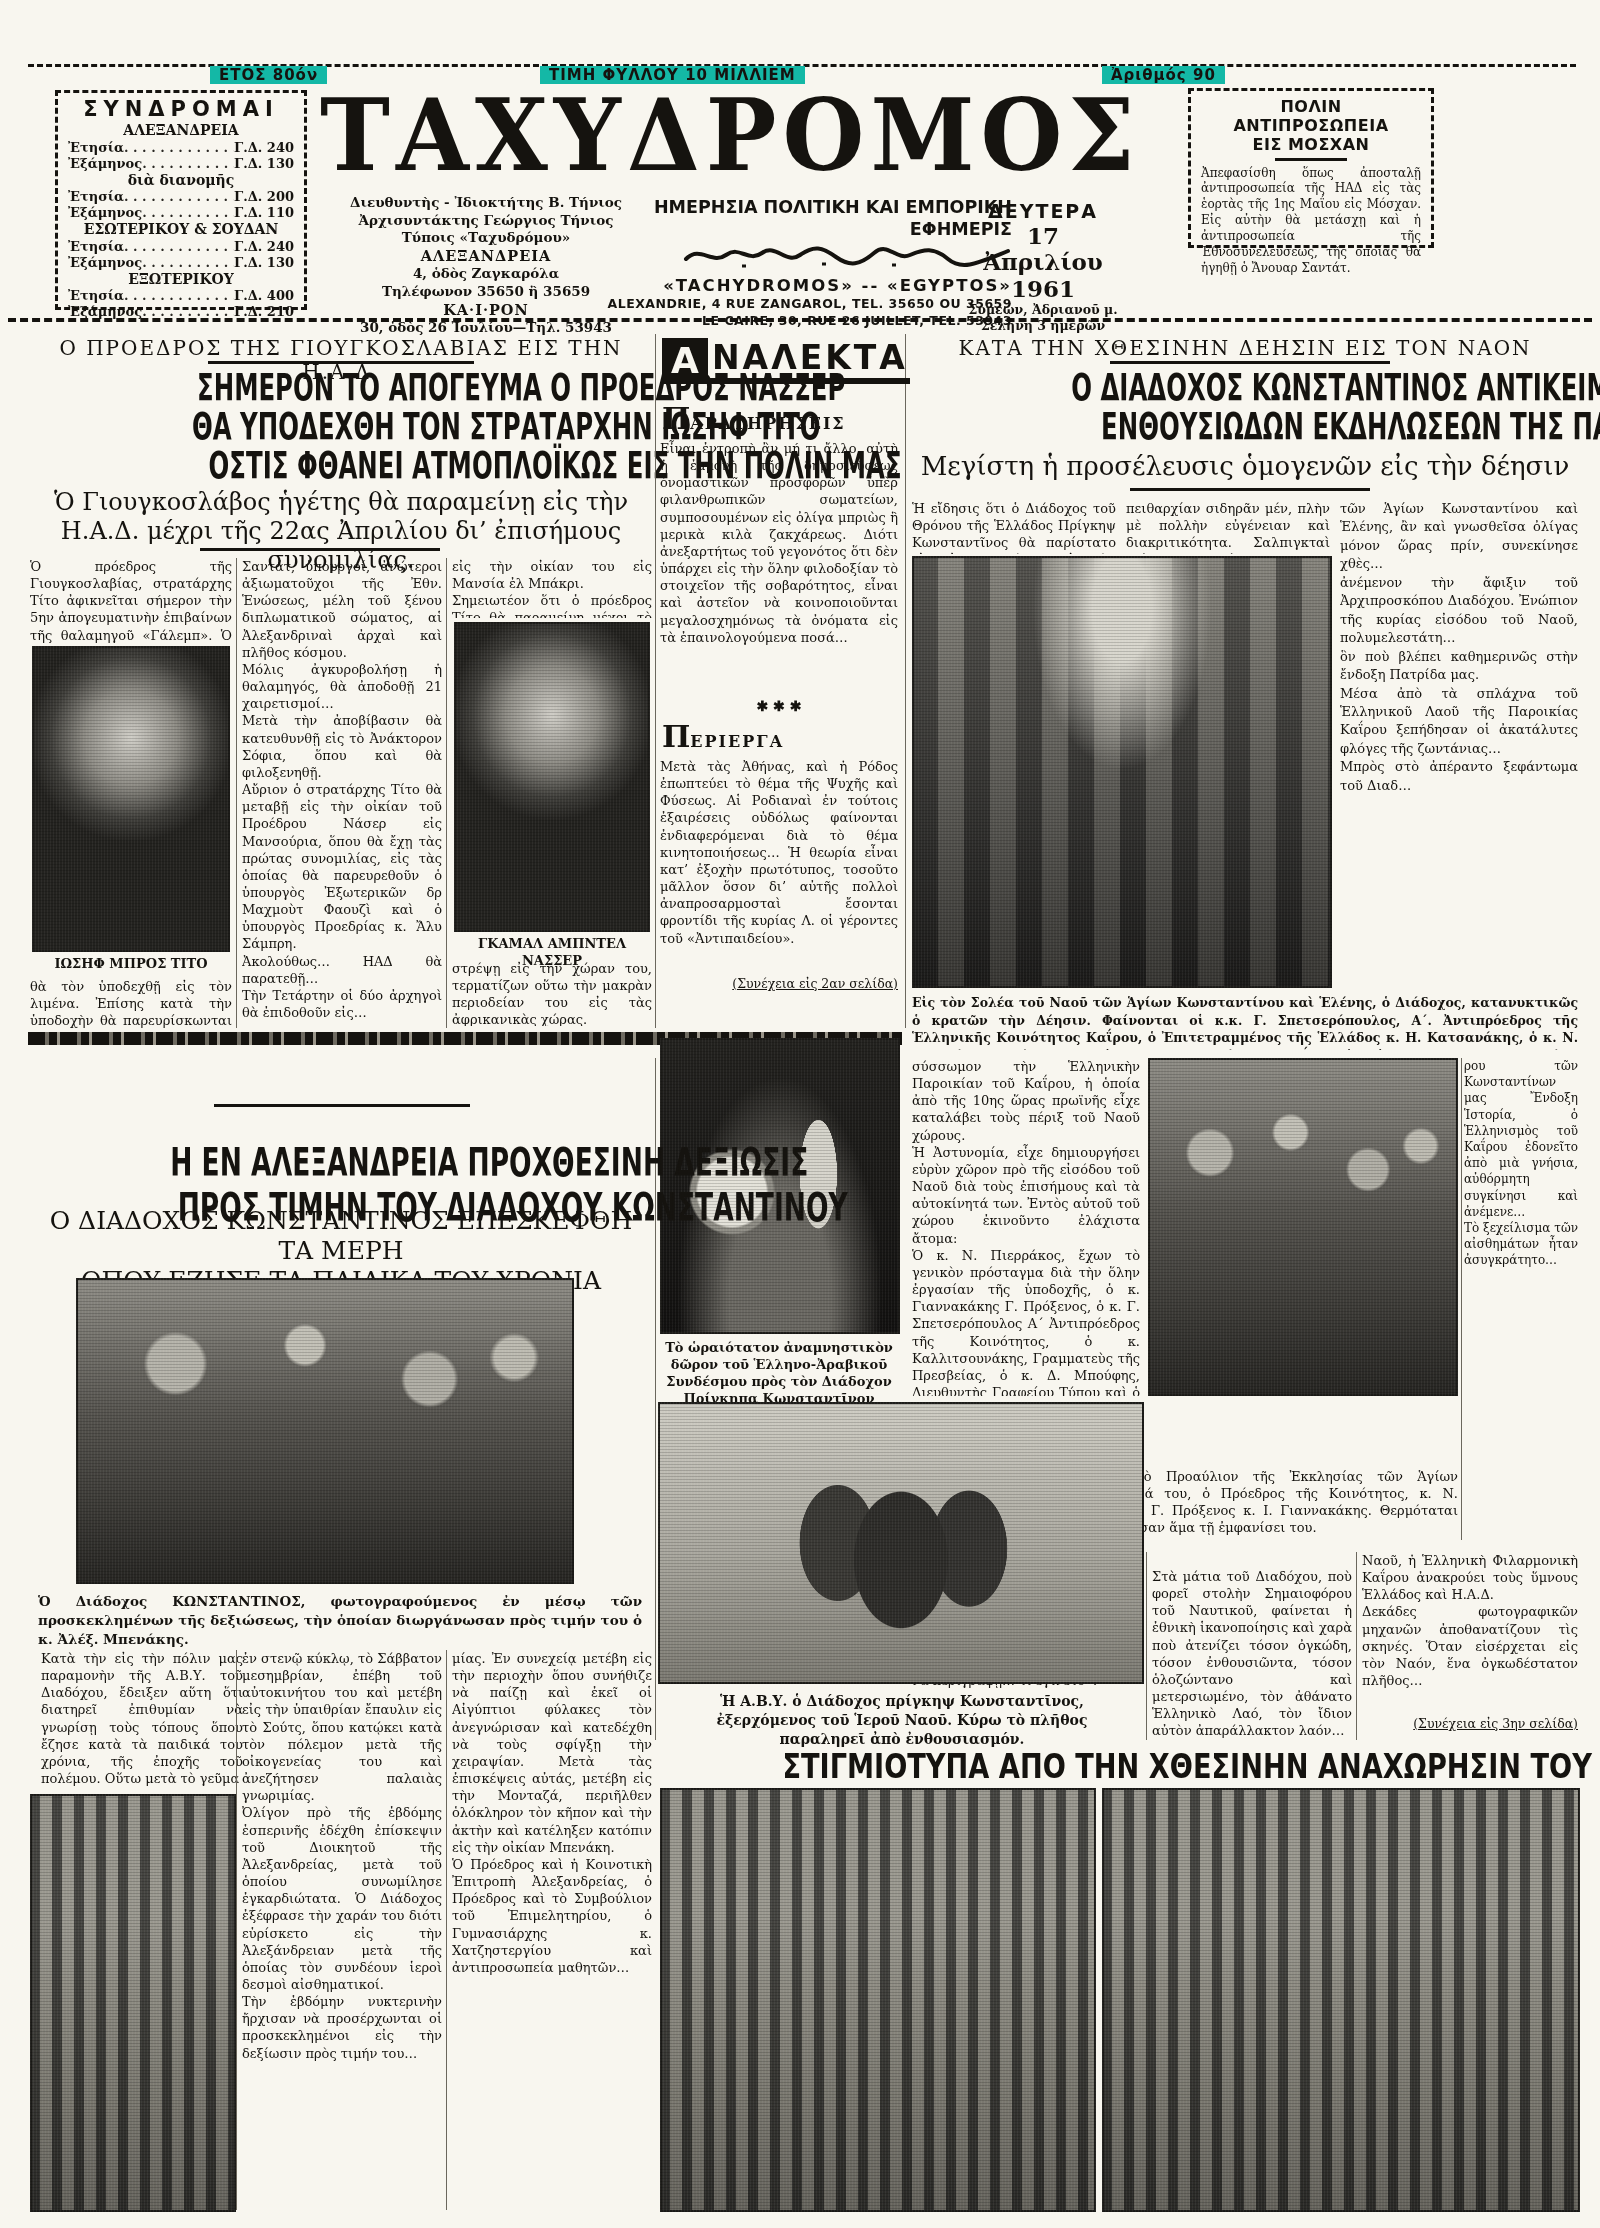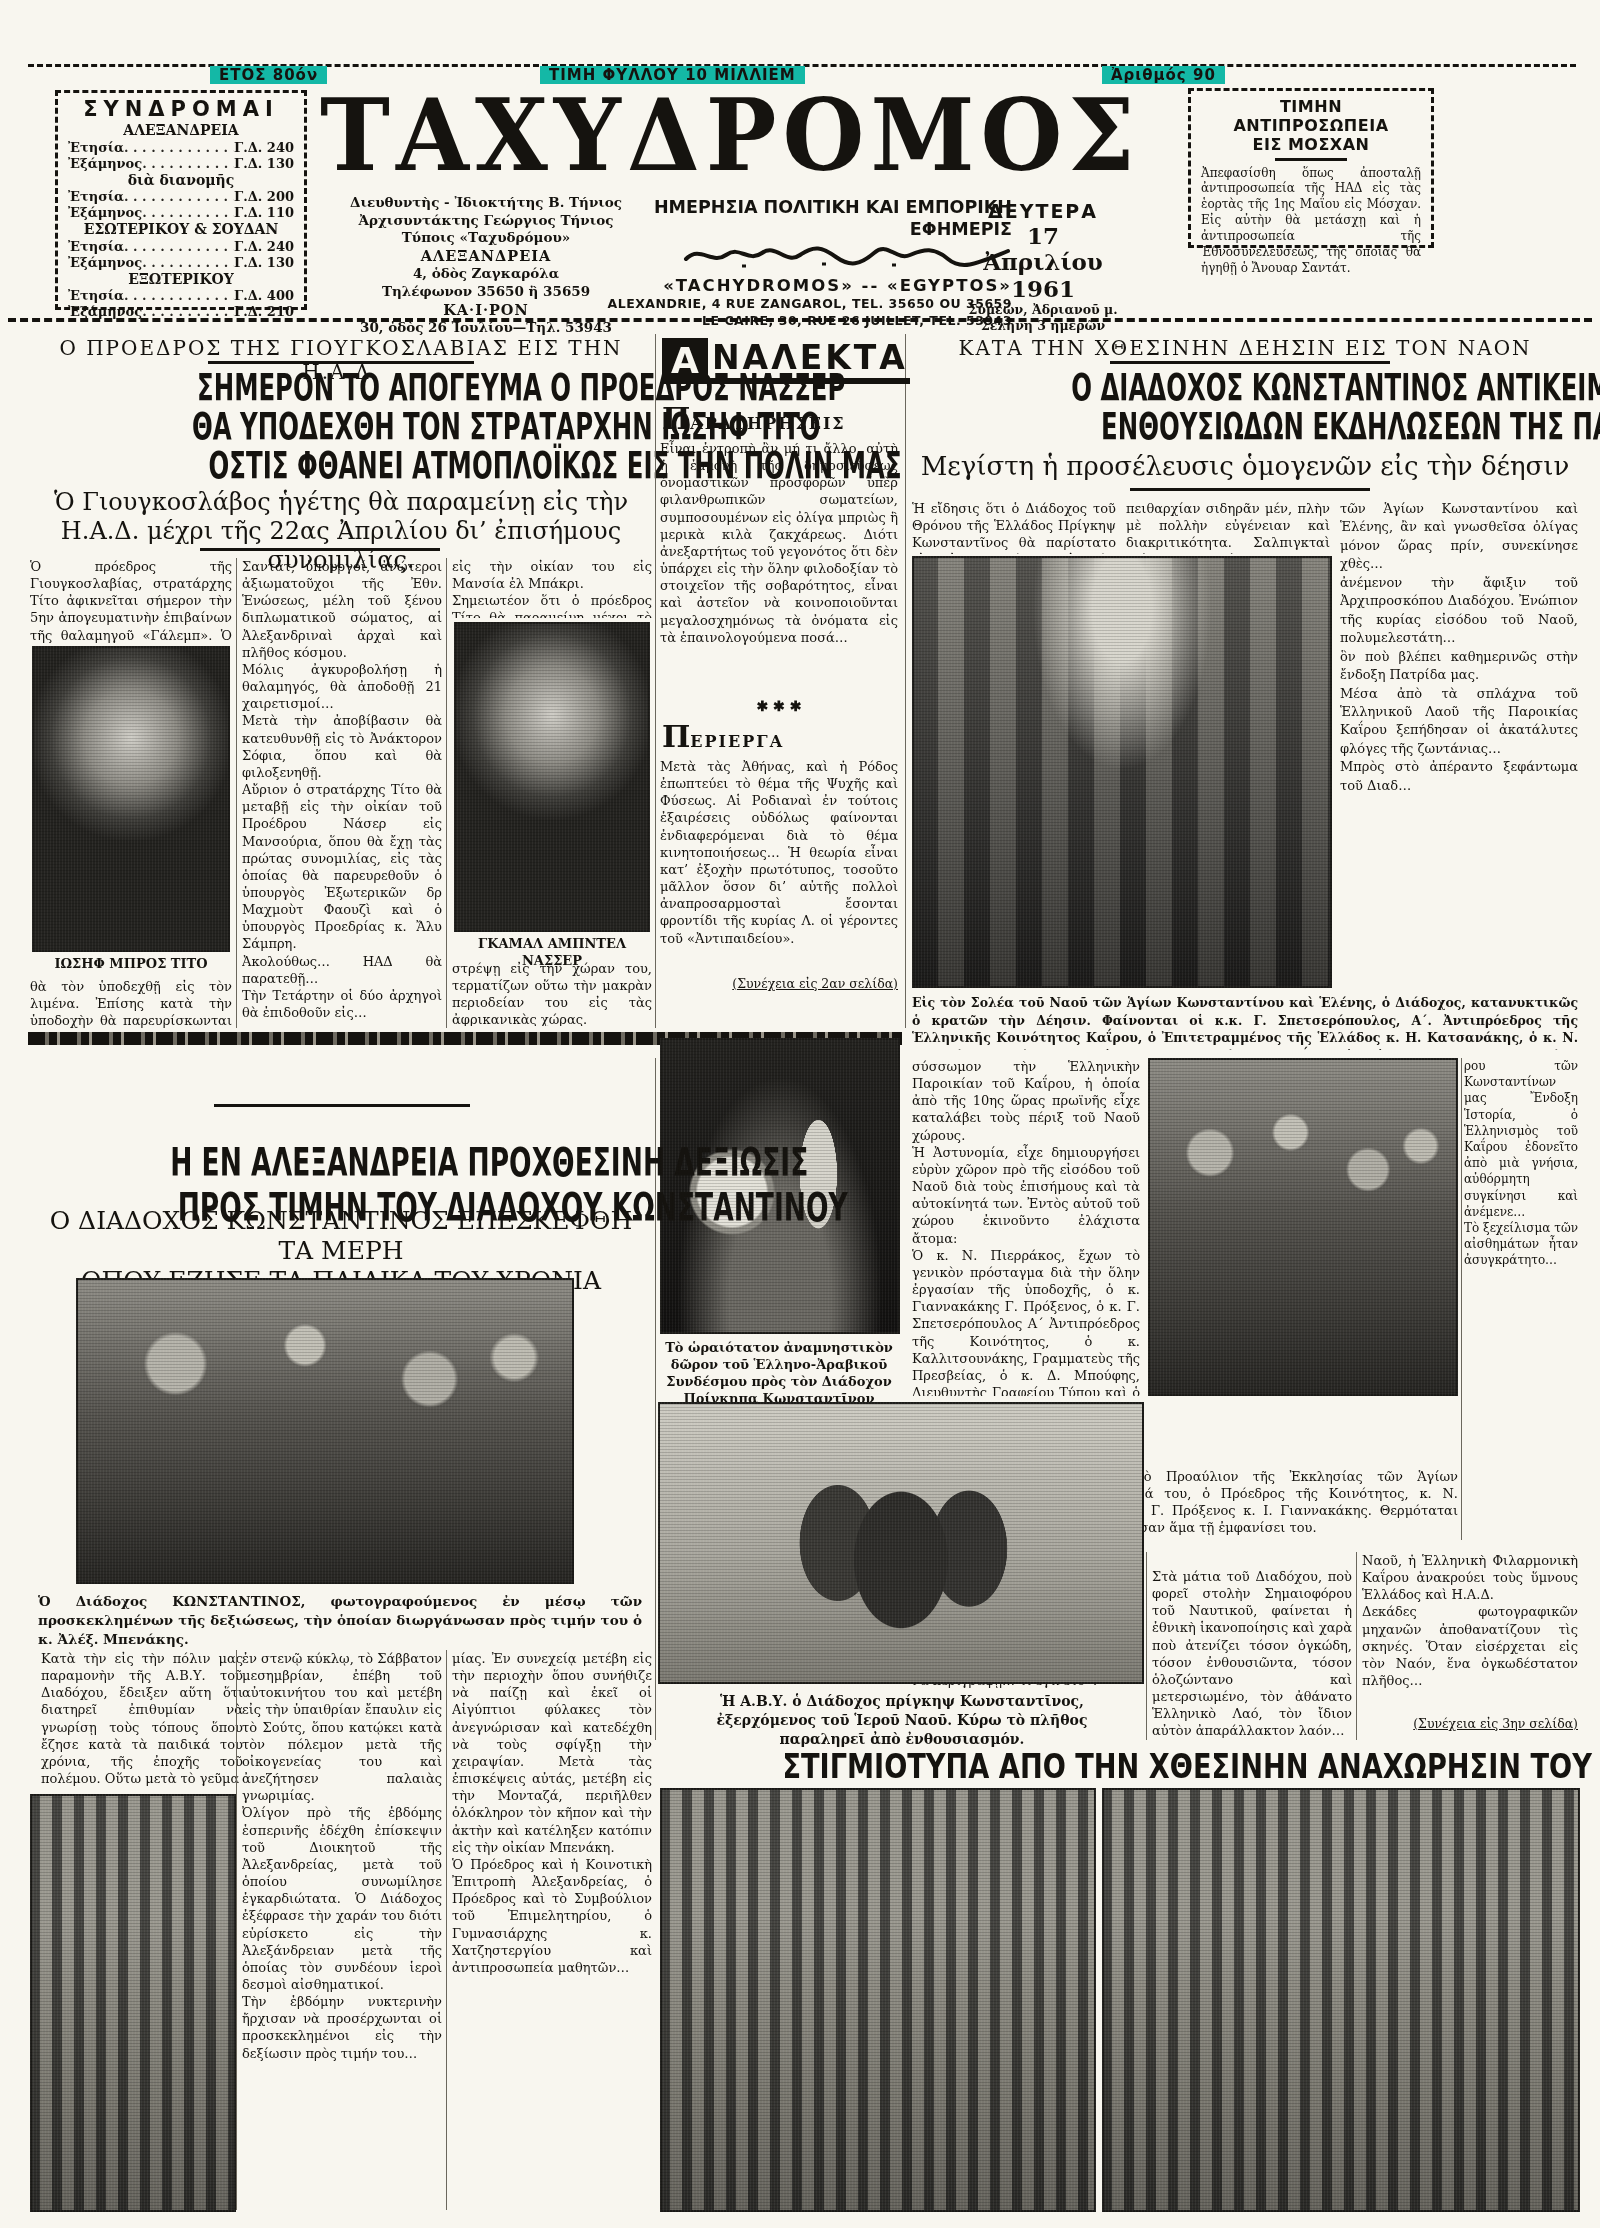--- a/index.html
+++ b/index.html
@@ -178,21 +178,21 @@
 
   <div id="dateb" class="abs">
     <div class="wd">ΔΕΥΤΕΡΑ</div>
     <div class="dy">17</div>
     <div class="my">Ἀπριλίου 1961</div>
     <div class="sm">Συμεών, Ἀδριανοῦ μ.</div>
     <div class="sm">Σελήνη 3 ἡμερῶν</div>
   </div>
 
   <div id="mosc" class="abs">
-    <div class="t">ΤΙΜΗΝ ΑΝΤΙΠΡΟΣΩΠΕΙΑ</div>
+    <div class="t">ΠΟΛΙΝ ΑΝΤΙΠΡΟΣΩΠΕΙΑ</div>
     <div class="t">ΕΙΣ ΜΟΣΧΑΝ</div>
     <div class="ubar"></div>
     <div class="bd jt">Ἀπεφασίσθη ὅπως ἀποσταλῇ ἀντιπροσωπεία τῆς ΗΑΔ εἰς τὰς ἑορτὰς τῆς 1ης Μαΐου εἰς Μόσχαν. Εἰς αὐτὴν θὰ μετάσχῃ καὶ ἡ ἀντιπροσωπεία τῆς Ἐθνοσυνελεύσεως, τῆς ὁποίας θὰ ἡγηθῇ ὁ Ἄνουαρ Σαντάτ.</div>
   </div>
 
   <div class="abs" style="left:8px;top:318px;width:1584px;border-top:4px dashed #15130f;"></div>
 
   <div class="abs kick" style="left:30px;top:336px;width:622px;">Ο ΠΡΟΕΔΡΟΣ ΤΗΣ ΓΙΟΥΓΚΟΣΛΑΒΙΑΣ ΕΙΣ ΤΗΝ Η.Α.Δ.</div>
   <div class="bar" style="left:208px;top:361px;width:266px;"></div>
   <div id="t-h" class="abs" style="left:30px;top:368px;width:622px;">

